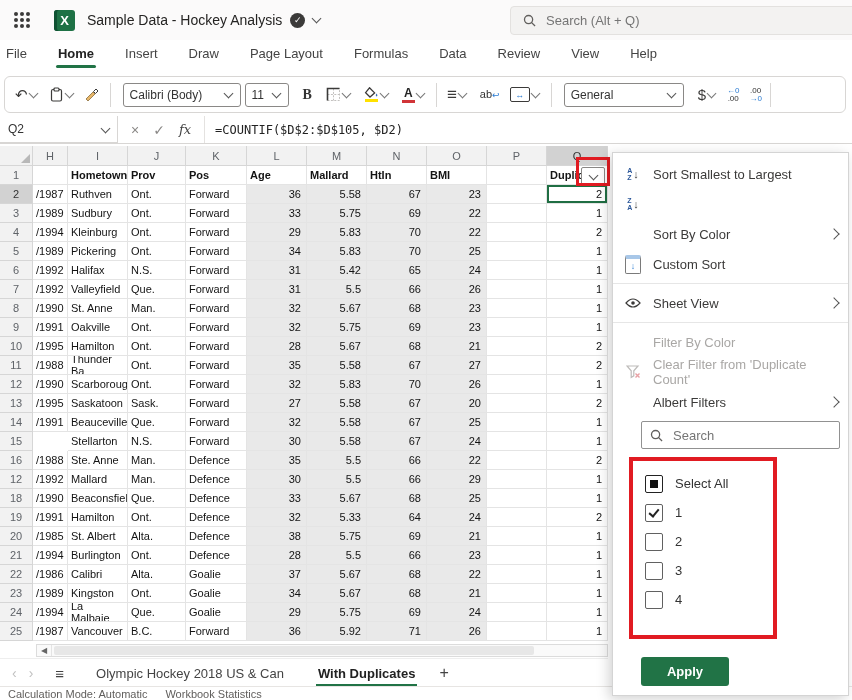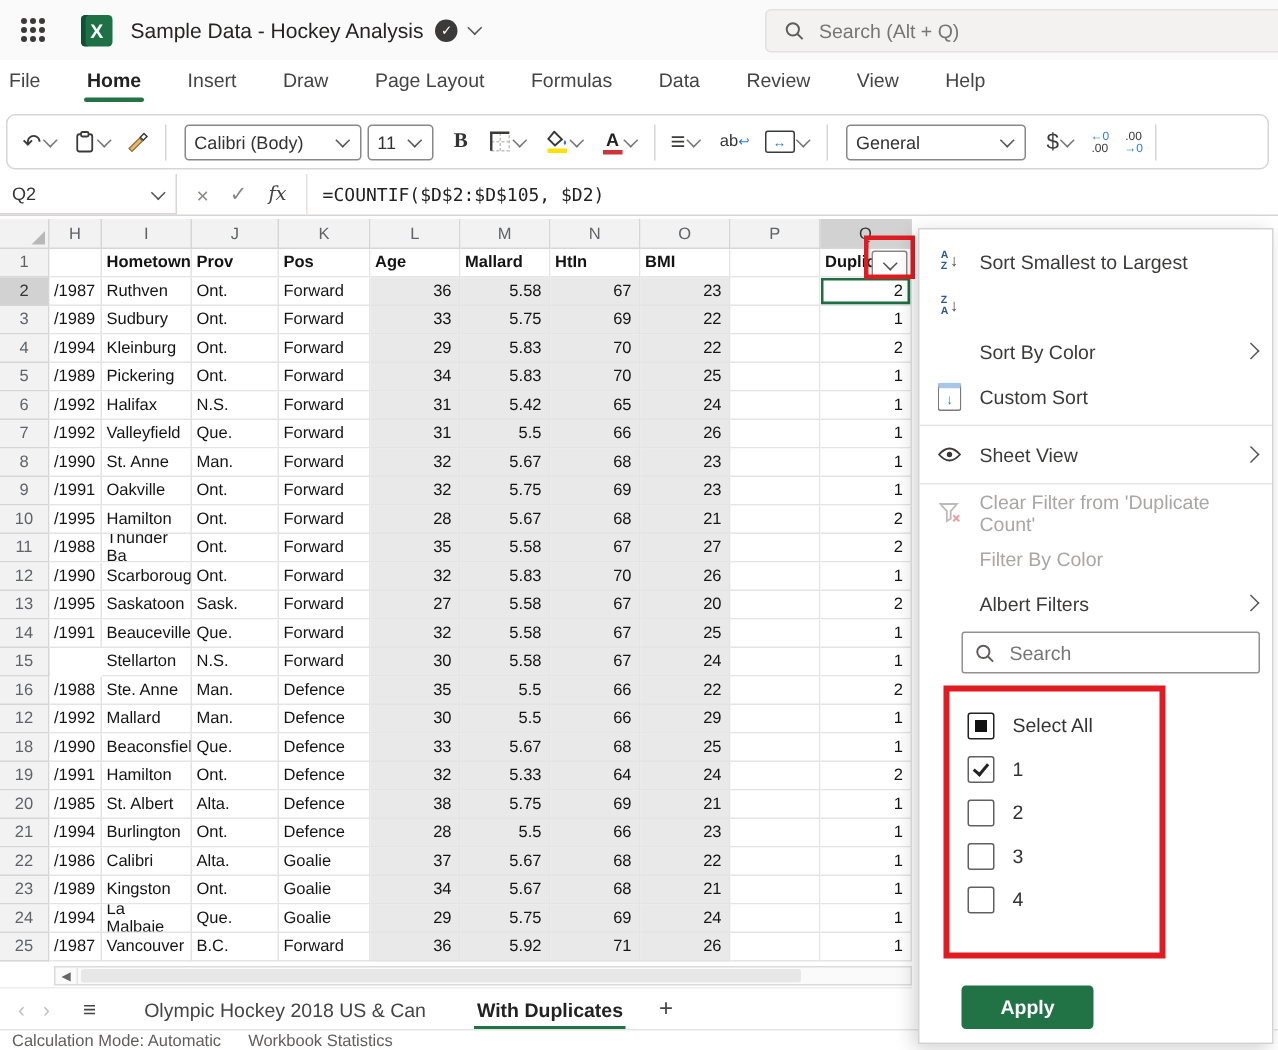--- a/index.html
+++ b/index.html
@@ -657,31 +657,31 @@
         <svg width="16" height="10" viewBox="0 0 16 10">
             <path d="M1 5 Q8 -3 15 5 Q8 13 1 5 Z" fill="none" stroke="#3b3a39" stroke-width="1.2"></path>
             <circle cx="8" cy="5" r="1.8" fill="#3b3a39"></circle>
           </svg>
       </span>
       <span class="lbl">Sheet View</span>
       <span class="sub-chev"></span>
     </div>
     <div class="mdiv"></div>
     <div class="mi disabled">
+      <span class="mi-icon"></span>
+      <span class="lbl">Filter By Color</span>
+    </div>
+    <div class="mi disabled">
       <span class="mi-icon">
         <svg width="15" height="14" viewBox="0 0 15 14">
             <path d="M1 1 h11 l-4.2 4.8 v5 l-2.6 1.6 v-6.6 Z" fill="none" stroke="#bdbbb9" stroke-width="1.2"></path>
             <path d="M9.5 8.5 l4 4 M13.5 8.5 l-4 4" stroke="#e8a0a4" stroke-width="1.4"></path>
           </svg>
       </span>
       <span class="lbl">Clear Filter from 'Duplicate Count'</span>
-    </div>
-    <div class="mi disabled">
-      <span class="mi-icon"></span>
-      <span class="lbl">Filter By Color</span>
     </div>
     <div class="mi">
       <span class="mi-icon"></span>
       <span class="lbl">Albert Filters</span>
       <span class="sub-chev"></span>
     </div>
     <div class="psearch">
       <svg class="mag" style="margin:0 8px 0 8px;" width="13" height="13" viewBox="0 0 14 14">
           <circle cx="6" cy="6" r="4.4" fill="none" stroke="#605e5c" stroke-width="1.4"></circle>
           <line x1="9.3" y1="9.3" x2="13" y2="13" stroke="#605e5c" stroke-width="1.4"></line>

